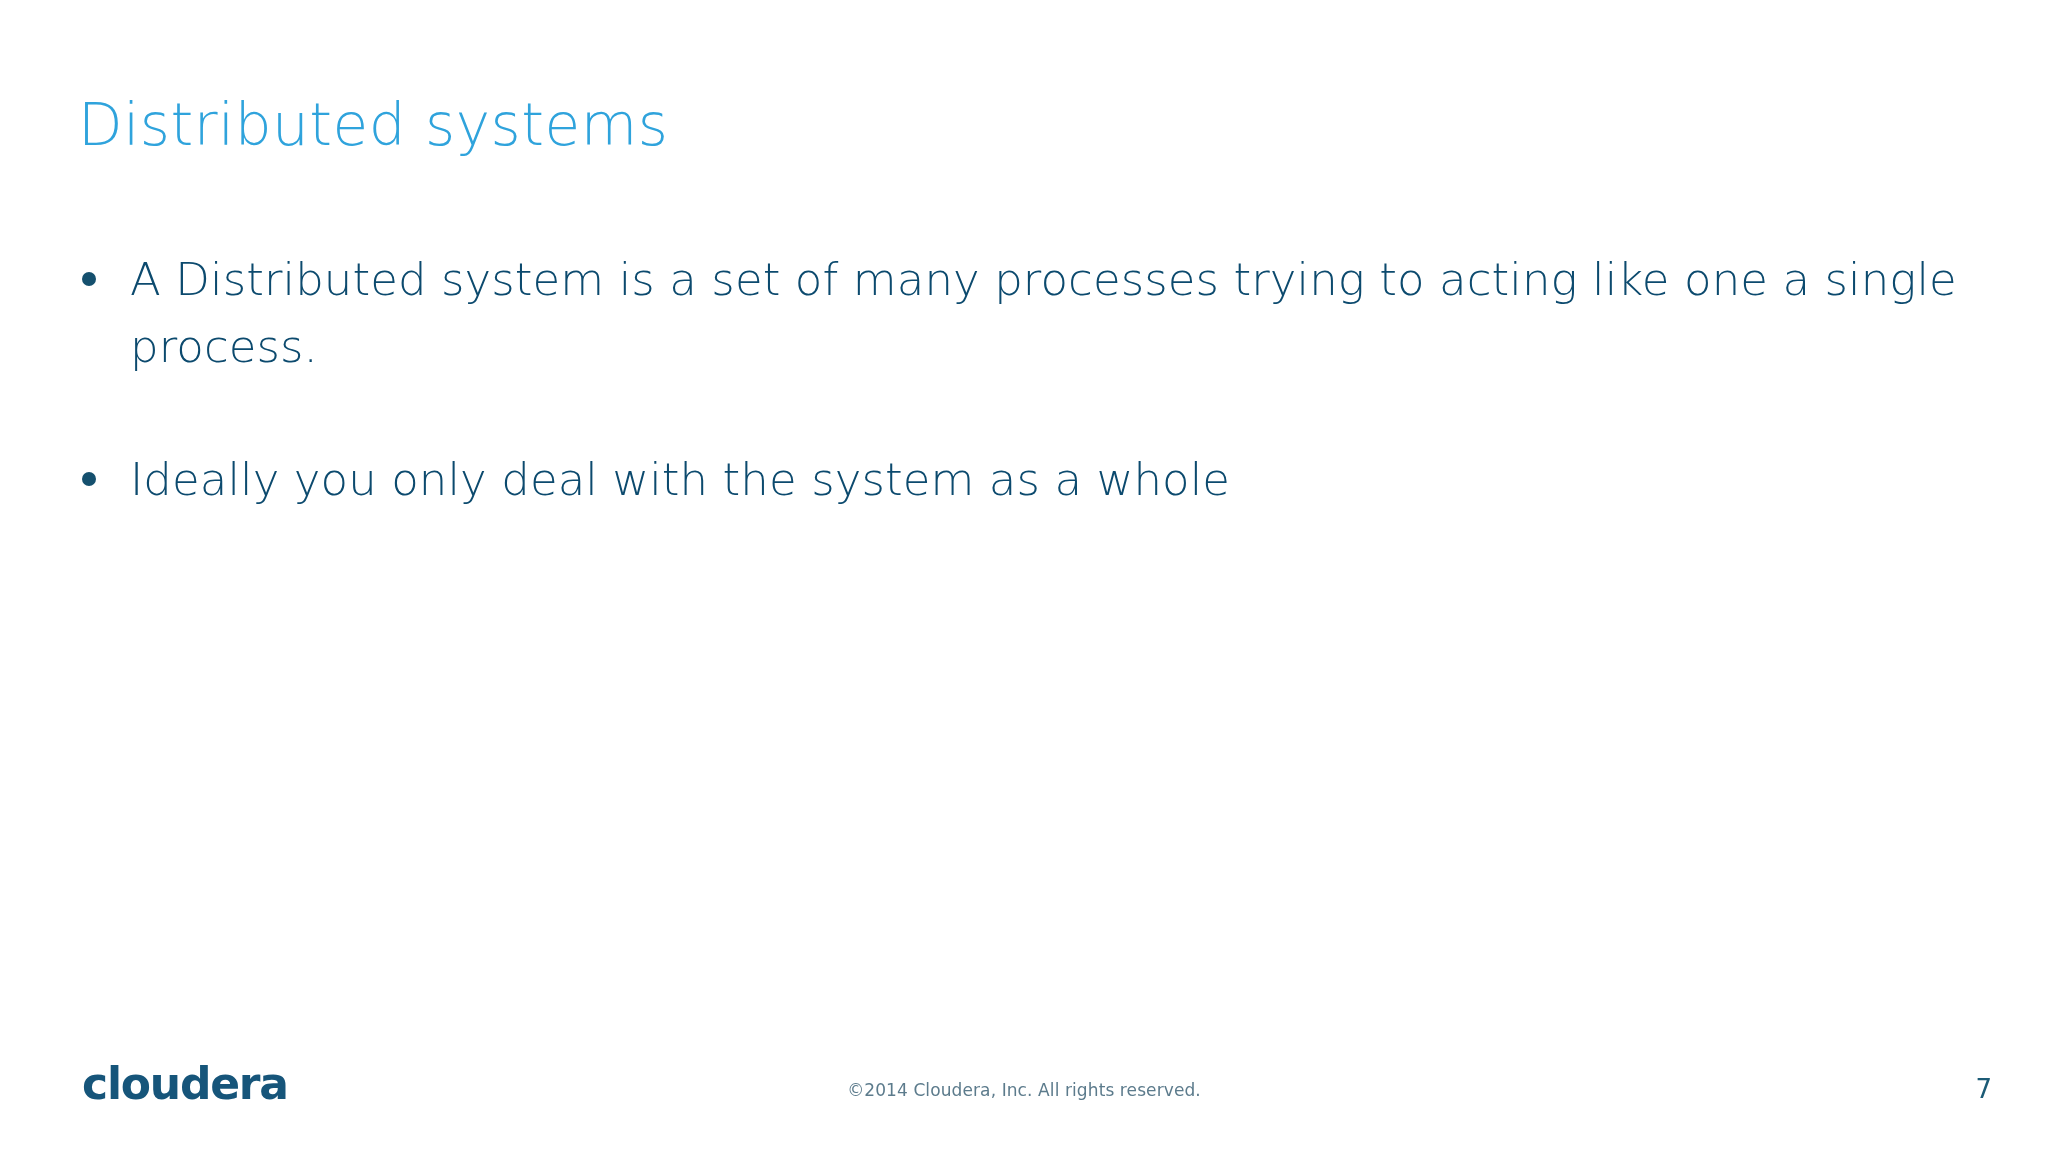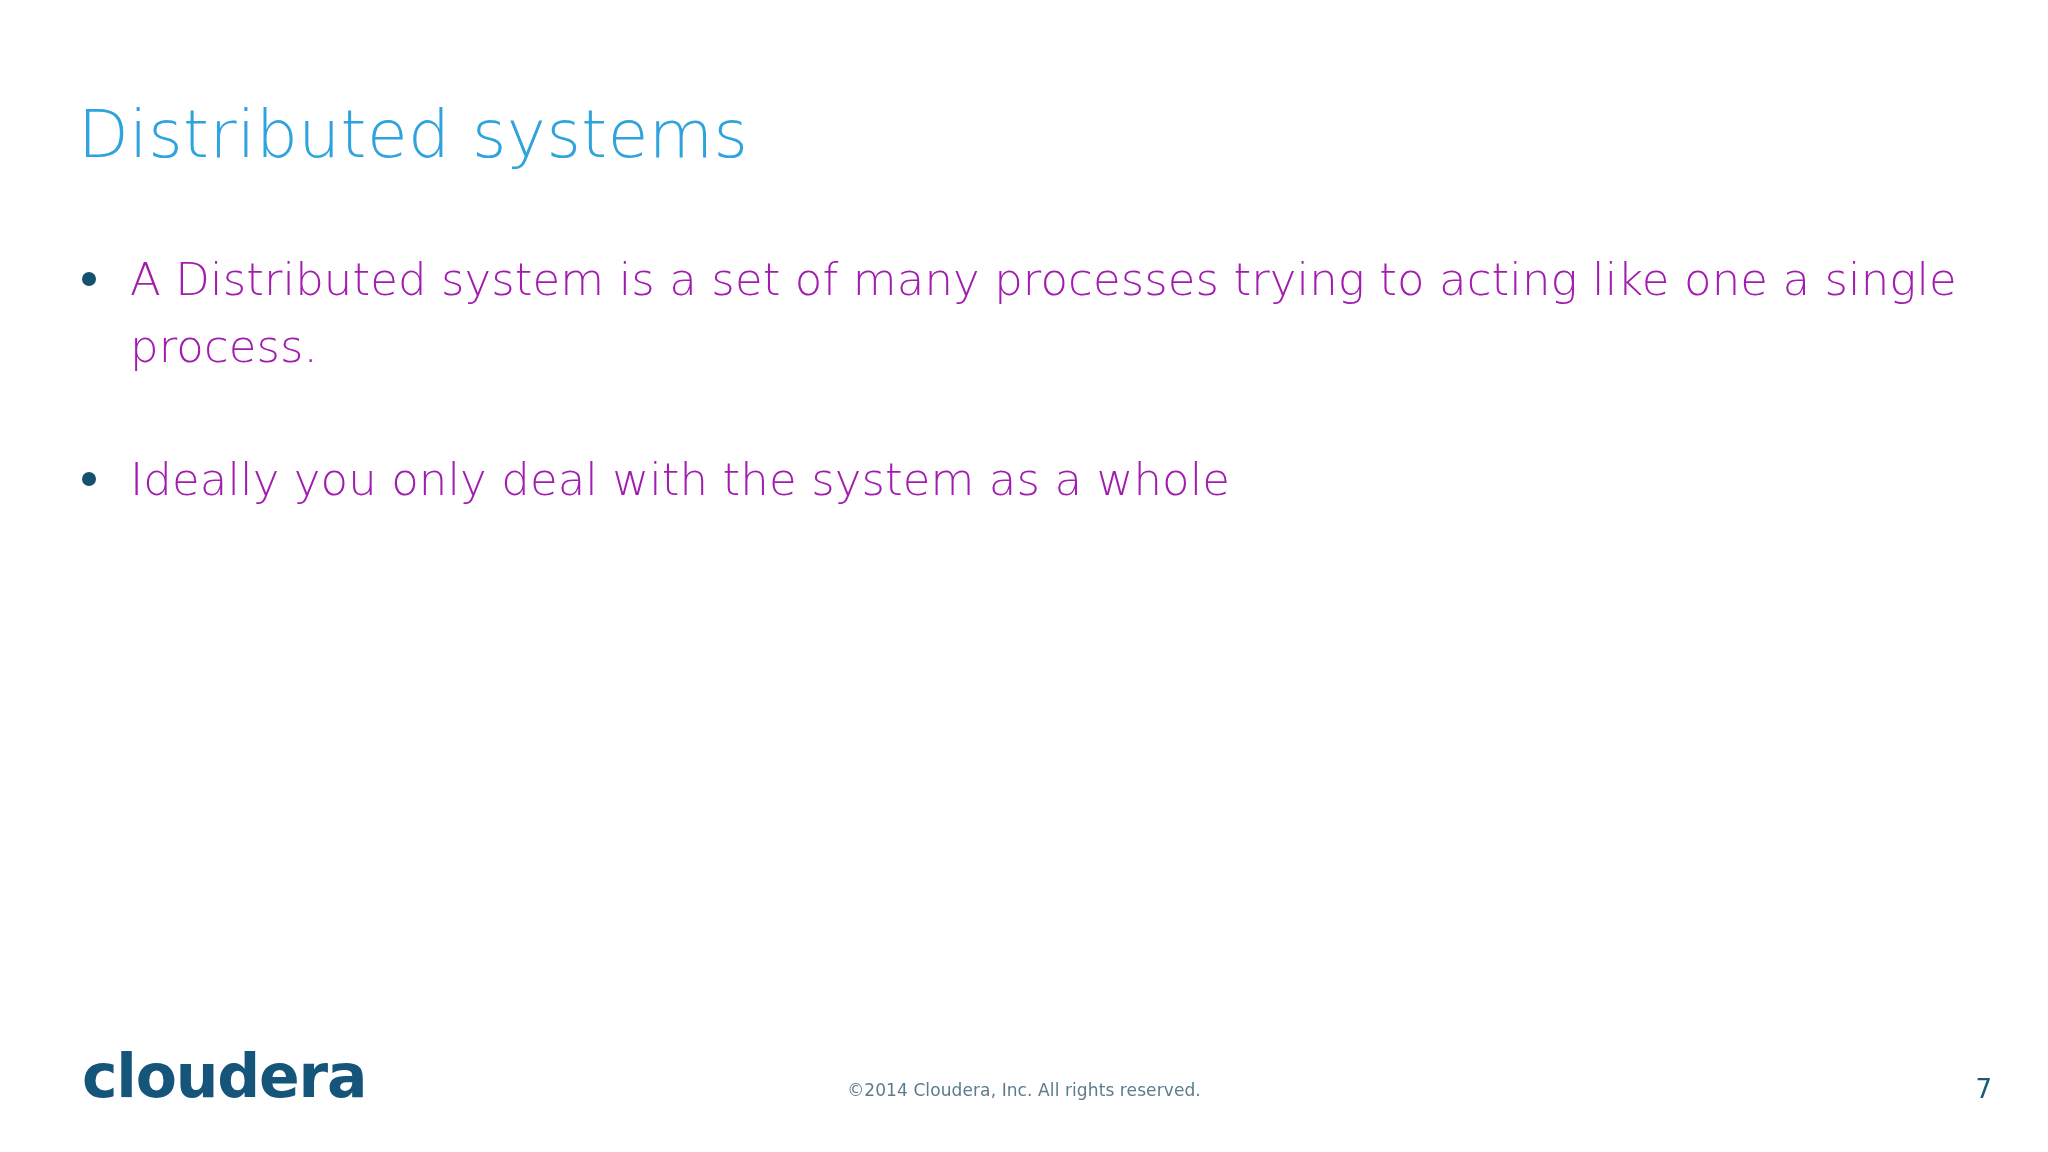--- a/index.html
+++ b/index.html
@@ -20,21 +20,21 @@
     overflow: hidden;
     box-sizing: border-box;
   }
 
   
   .slide-title {
     position: absolute;
     left: 78px;
     top: 56px;
     font-family: "DejaVu Sans", "Liberation Sans", sans-serif;
-    font-size: 66px;
+    font-size: 58px;
     line-height: 1.05;
     font-weight: 300;
     letter-spacing: 0.5px;
     color: #2FA3DC;
     white-space: nowrap;
   }
 
   
   .bullet-list {
     position: absolute;
@@ -67,39 +67,39 @@
     border-radius: 50%;
     background: #15506E;
   }
 
   .bullet-text {
     display: block;
     font-family: "DejaVu Sans", "Liberation Sans", sans-serif;
     font-size: 45px;
     line-height: 67px;
     font-weight: 300;
-    color: #a21caf;
+    color: #0c4a6e;
     letter-spacing: 0.1px;
   }
 
   
   .footer {
     position: absolute;
     left: 0;
     bottom: 0;
     width: 2048px;
     height: 150px;
   }
 
   .logo {
     position: absolute;
     left: 82px;
     bottom: 46px;
     font-family: "DejaVu Sans", "Liberation Sans", sans-serif;
-    font-size: 60px;
+    font-size: 44px;
     font-weight: 700;
     letter-spacing: -1.2px;
     color: #16557A;
     line-height: 1;
   }
 
   .copyright {
     position: absolute;
     left: 50%;
     transform: translateX(-50%);

